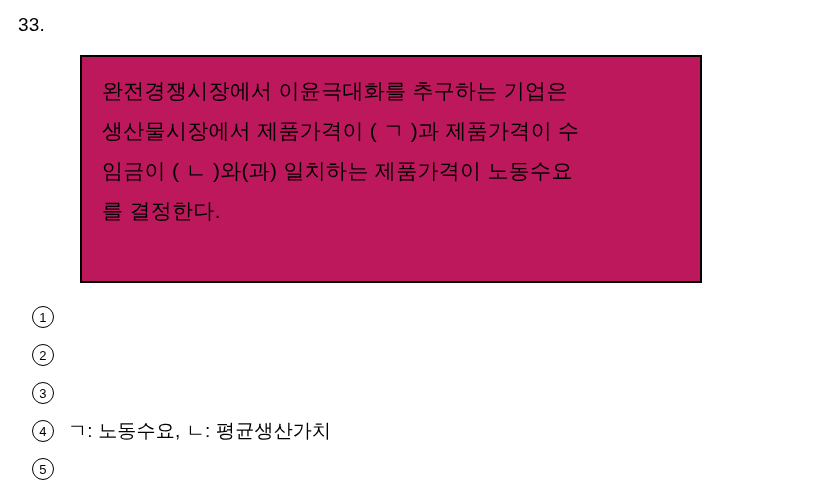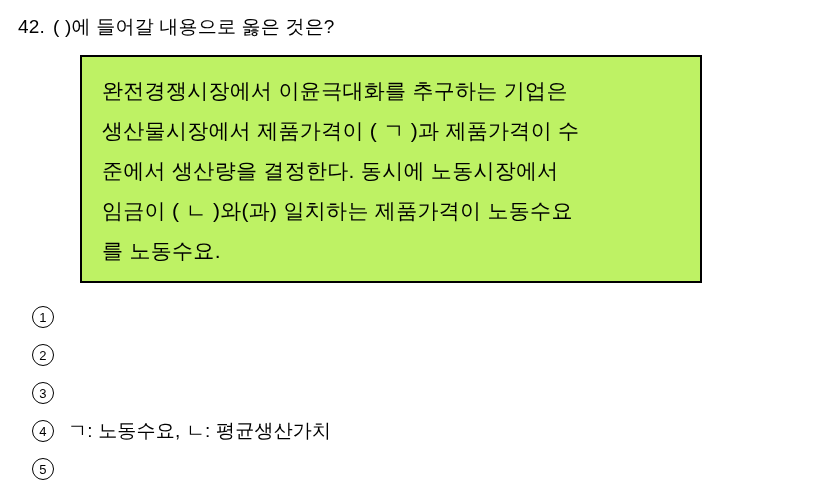--- a/index.html
+++ b/index.html
@@ -37,21 +37,21 @@
     white-space: nowrap;
   }
   .passage-box {
     position: absolute;
     left: 80px;
     top: 55px;
     width: 622px;
     height: 228px;
     border: 2px solid #000000;
     box-sizing: border-box;
-    background: #bef264;
+    background: #be185d;
   }
   .passage-inner {
     padding: 14px 18px 0 20px;
   }
   .passage-line {
     font-size: 21px;
     line-height: 40px;
     white-space: nowrap;
     letter-spacing: 0.3px;
   }
@@ -85,31 +85,29 @@
   .choice-text {
     white-space: nowrap;
   }
 </style>
 </head>
 <body>
 
 <div class="page">
 
   <div class="question-line">
-    <span class="question-number">42.</span>
-    <span class="question-text">( )에 들어갈 내용으로 옳은 것은?</span>
+    <span class="question-number">33.</span>
   </div>
 
   <div class="passage-box">
     <div class="passage-inner">
       <div class="passage-line">완전경쟁시장에서 이윤극대화를 추구하는 기업은</div>
       <div class="passage-line">생산물시장에서 제품가격이 ( ㄱ )과 제품가격이 수</div>
-      <div class="passage-line">준에서 생산량을 결정한다. 동시에 노동시장에서</div>
       <div class="passage-line">임금이 ( ㄴ )와(과) 일치하는 제품가격이 노동수요</div>
-      <div class="passage-line">를 노동수요.</div>
+      <div class="passage-line">를 결정한다.</div>
     </div>
   </div>
 
   <div class="choices">
     <div class="choice">
       <span class="choice-marker">1</span>
     </div>
     <div class="choice">
       <span class="choice-marker">2</span>
     </div>

